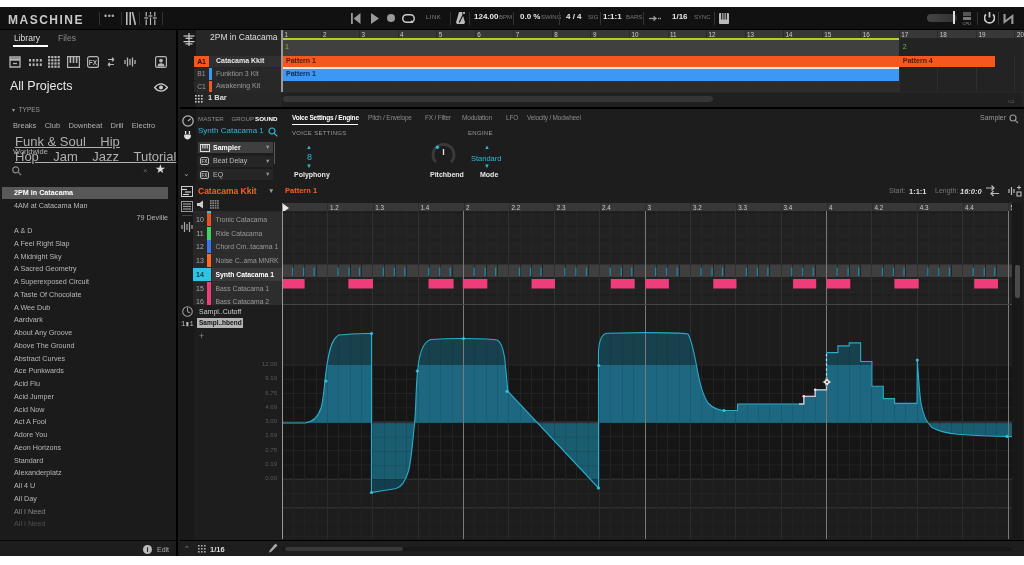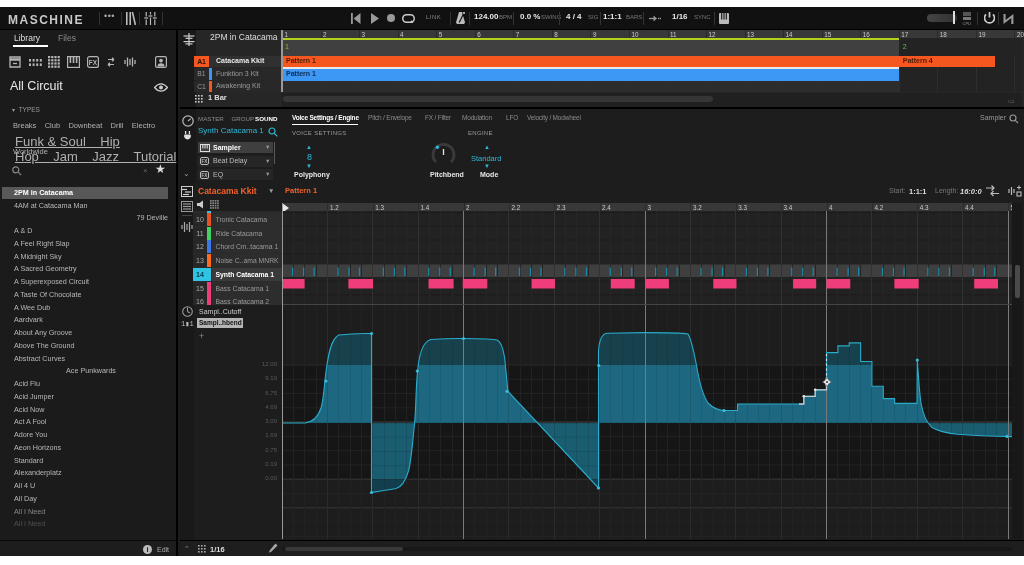--- a/index.html
+++ b/index.html
@@ -157,21 +157,21 @@
           <line x1="6" y1="3" x2="6" y2="9"></line>
           <line x1="8.5" y1="1.5" x2="8.5" y2="10.5"></line>
           <line x1="11" y1="4" x2="11" y2="8"></line>
    </g>
   </svg>
   <svg class="abs" style="left:155px;top:33px;" width="12" height="12" viewBox="0 0 12 12">
    <rect x="0.6" y="0.6" width="10.8" height="10.8" rx="1.5" fill="none" stroke="#b5b5b5" stroke-width="1.2"></rect>
    <circle cx="6" cy="4.6" r="1.9" fill="#b5b5b5"></circle>
    <path d="M2.5,10.5 Q2.5,7.2 6,7.2 Q9.5,7.2 9.5,10.5 Z" fill="#b5b5b5"></path>
   </svg>
-<div class="abs" style="left:10px;top:56px;font-size:12.5px;color:#e8e8e8;">All Circuit</div>
+<div class="abs" style="left:10px;top:56px;font-size:12.5px;color:#e8e8e8;">All Projects</div>
   <svg class="abs" style="left:154px;top:60px;" width="14" height="9" viewBox="0 0 14 9">
     <path d="M0.5,4.5 Q7,-2.8 13.5,4.5 Q7,11.8 0.5,4.5 Z" fill="none" stroke="#ccc" stroke-width="1.2"></path>
     <circle cx="7" cy="4.5" r="2" fill="#ccc"></circle>
   </svg>
   <div class="abs" style="left:12px;top:83px;font-size:6.5px;color:#999;"><span style="font-size:6px;">▾</span>&nbsp;&nbsp;TYPES</div>
   <div class="abs" style="left:13px;top:98px;font-size:7.5px;color:#b0b0b0;">Breaks&nbsp;&nbsp;&nbsp;&nbsp;Club&nbsp;&nbsp;&nbsp;&nbsp;Downbeat&nbsp;&nbsp;&nbsp;&nbsp;Drill&nbsp;&nbsp;&nbsp;&nbsp;Electro</div>
   <div class="abs" style="left:15px;top:111px;font-size:13px;color:#b0b0b0;text-decoration:underline;">Funk &amp; Soul&nbsp;&nbsp;&nbsp;&nbsp;Hip Hop&nbsp;&nbsp;&nbsp;&nbsp;Jam&nbsp;&nbsp;&nbsp;&nbsp;Jazz&nbsp;&nbsp;&nbsp;&nbsp;Tutorial</div>
   <div class="abs" style="left:13px;top:124px;font-size:7.5px;color:#b0b0b0;">Worldwide</div>
   <svg class="abs" style="left:12px;top:143px;" width="10" height="10" viewBox="0 0 10 10">
     <circle cx="3.8" cy="3.8" r="3" fill="none" stroke="#888" stroke-width="1.2"></circle>
@@ -186,21 +186,21 @@
 <div class="abs" style="left:2px;top:214.8px;width:166px;height:12.7px;color:#b8b8b8;font-size:7.2px;line-height:12.7px;padding-left:12px;white-space:nowrap;">A Feel Right Slap</div>
 <div class="abs" style="left:2px;top:227.6px;width:166px;height:12.7px;color:#b8b8b8;font-size:7.2px;line-height:12.7px;padding-left:12px;white-space:nowrap;">A Midnight Sky</div>
 <div class="abs" style="left:2px;top:240.3px;width:166px;height:12.7px;color:#b8b8b8;font-size:7.2px;line-height:12.7px;padding-left:12px;white-space:nowrap;">A Sacred Geometry</div>
 <div class="abs" style="left:2px;top:253.1px;width:166px;height:12.7px;color:#b8b8b8;font-size:7.2px;line-height:12.7px;padding-left:12px;white-space:nowrap;">A Superexposed Circuit</div>
 <div class="abs" style="left:2px;top:265.8px;width:166px;height:12.7px;color:#b8b8b8;font-size:7.2px;line-height:12.7px;padding-left:12px;white-space:nowrap;">A Taste Of Chocolate</div>
 <div class="abs" style="left:2px;top:278.6px;width:166px;height:12.7px;color:#b8b8b8;font-size:7.2px;line-height:12.7px;padding-left:12px;white-space:nowrap;">A Wee Dub</div>
 <div class="abs" style="left:2px;top:291.3px;width:166px;height:12.7px;color:#b8b8b8;font-size:7.2px;line-height:12.7px;padding-left:12px;white-space:nowrap;">Aardvark</div>
 <div class="abs" style="left:2px;top:304.1px;width:166px;height:12.7px;color:#b8b8b8;font-size:7.2px;line-height:12.7px;padding-left:12px;white-space:nowrap;">About Any Groove</div>
 <div class="abs" style="left:2px;top:316.8px;width:166px;height:12.7px;color:#b8b8b8;font-size:7.2px;line-height:12.7px;padding-left:12px;white-space:nowrap;">Above The Ground</div>
 <div class="abs" style="left:2px;top:329.6px;width:166px;height:12.7px;color:#b8b8b8;font-size:7.2px;line-height:12.7px;padding-left:12px;white-space:nowrap;">Abstract Curves</div>
-<div class="abs" style="left:2px;top:342.3px;width:166px;height:12.7px;color:#b8b8b8;font-size:7.2px;line-height:12.7px;padding-left:12px;white-space:nowrap;text-align:center;">Ace Punkwards</div>
+<div class="abs" style="left:2px;top:342.3px;width:166px;height:12.7px;color:#b8b8b8;font-size:7.2px;line-height:12.7px;padding-left:12px;white-space:nowrap;">Ace Punkwards</div>
 <div class="abs" style="left:2px;top:355.1px;width:166px;height:12.7px;color:#b8b8b8;font-size:7.2px;line-height:12.7px;padding-left:12px;white-space:nowrap;">Acid Flu</div>
 <div class="abs" style="left:2px;top:367.8px;width:166px;height:12.7px;color:#b8b8b8;font-size:7.2px;line-height:12.7px;padding-left:12px;white-space:nowrap;">Acid Jumper</div>
 <div class="abs" style="left:2px;top:380.6px;width:166px;height:12.7px;color:#b8b8b8;font-size:7.2px;line-height:12.7px;padding-left:12px;white-space:nowrap;">Acid Now</div>
 <div class="abs" style="left:2px;top:393.3px;width:166px;height:12.7px;color:#b8b8b8;font-size:7.2px;line-height:12.7px;padding-left:12px;white-space:nowrap;">Act A Fool</div>
 <div class="abs" style="left:2px;top:406.1px;width:166px;height:12.7px;color:#b8b8b8;font-size:7.2px;line-height:12.7px;padding-left:12px;white-space:nowrap;">Adore You</div>
 <div class="abs" style="left:2px;top:418.8px;width:166px;height:12.7px;color:#b8b8b8;font-size:7.2px;line-height:12.7px;padding-left:12px;white-space:nowrap;">Aeon Horizons</div>
 <div class="abs" style="left:2px;top:431.6px;width:166px;height:12.7px;color:#b8b8b8;font-size:7.2px;line-height:12.7px;padding-left:12px;white-space:nowrap;">Standard</div>
 <div class="abs" style="left:2px;top:444.3px;width:166px;height:12.7px;color:#b8b8b8;font-size:7.2px;line-height:12.7px;padding-left:12px;white-space:nowrap;">Alexanderplatz</div>
 <div class="abs" style="left:2px;top:457.1px;width:166px;height:12.7px;color:#b8b8b8;font-size:7.2px;line-height:12.7px;padding-left:12px;white-space:nowrap;">All 4 U</div>
 <div class="abs" style="left:2px;top:469.8px;width:166px;height:12.7px;color:#b8b8b8;font-size:7.2px;line-height:12.7px;padding-left:12px;white-space:nowrap;">All Day</div>

